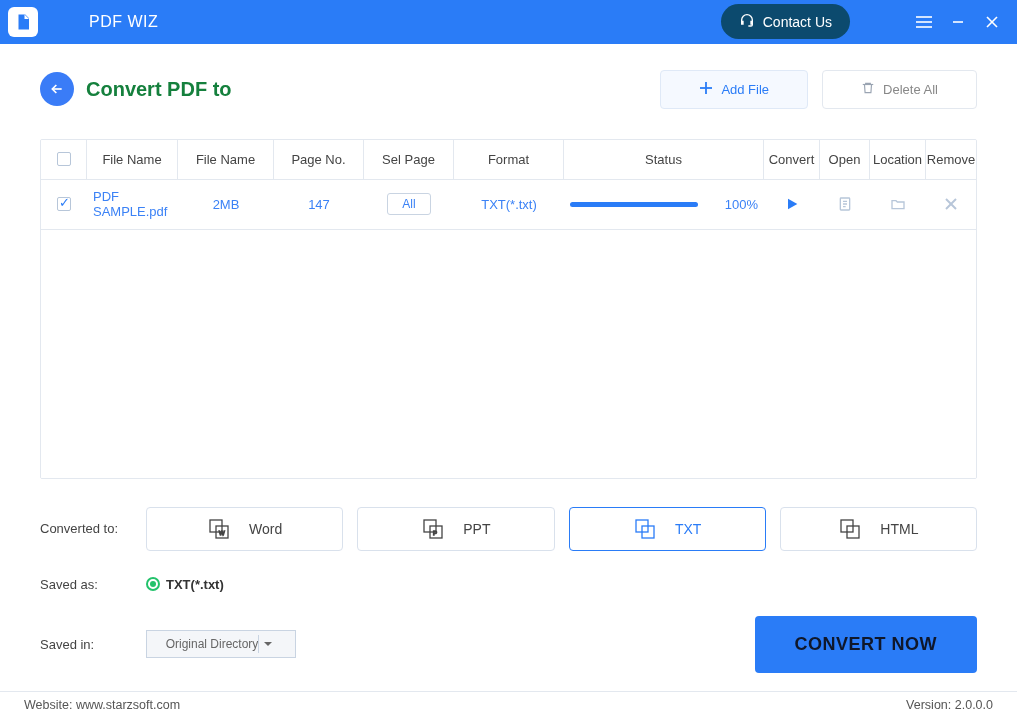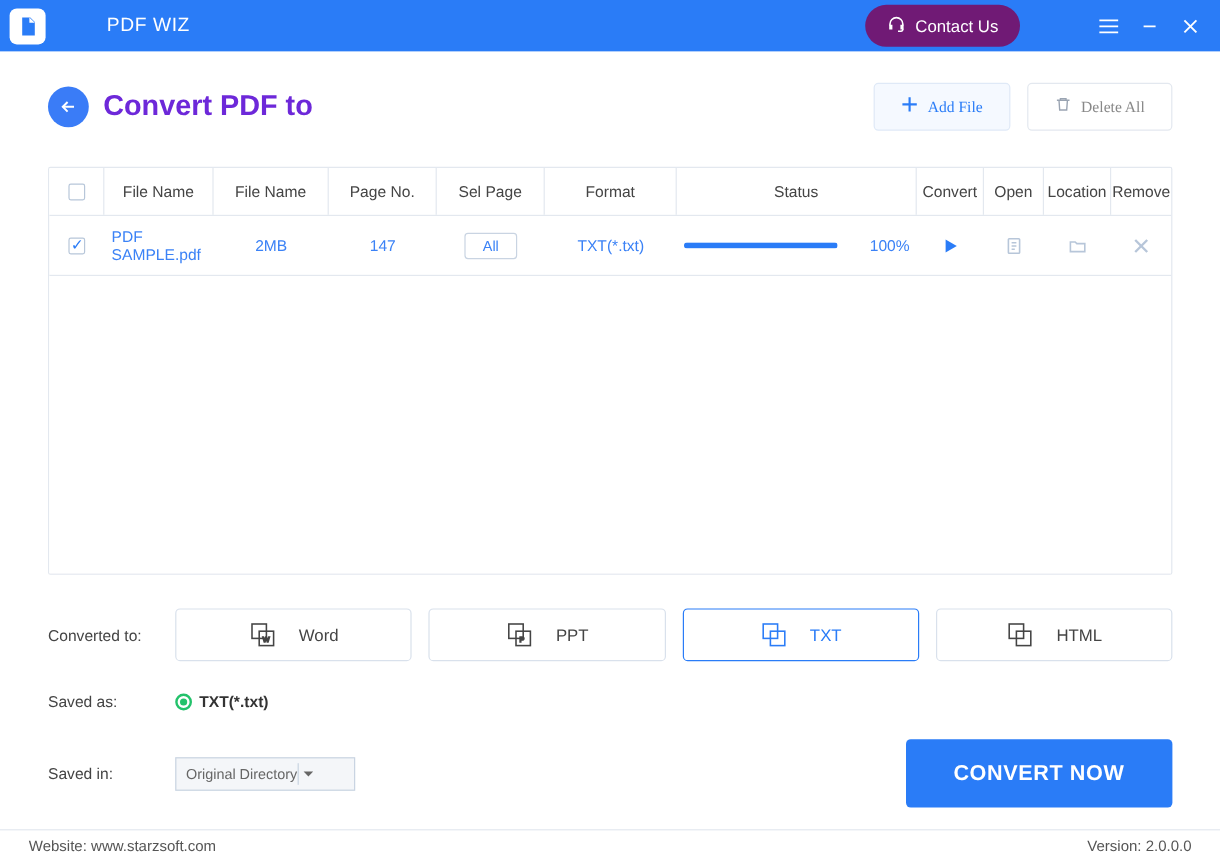--- a/index.html
+++ b/index.html
@@ -28,21 +28,21 @@
   .titlebar .logo {
     width: 30px; height: 30px;
     background: #fff;
     border-radius: 6px;
     display: flex; align-items:center; justify-content:center;
     margin-right: 12px;
   }
   .titlebar .appname { font-size: 16px; letter-spacing: .5px; font-weight:500; }
   .titlebar .spacer { flex: 1; }
   .contact-btn {
-    background: #701a75;
+    background: #0c4a6e;
     border-radius: 20px;
     padding: 8px 18px;
     display: flex; align-items: center; gap: 8px;
     font-size: 14px;
     cursor: pointer;
   }
   .win-controls { display: flex; align-items:center; gap: 0; margin-left: 18px; }
   .win-controls .ctl { width: 34px; height: 34px; display:flex; align-items:center; justify-content:center; cursor:pointer; }
 
   
@@ -59,31 +59,31 @@
     margin-bottom: 18px;
   }
   .back-btn {
     width: 34px; height: 34px;
     border-radius: 50%;
     background: #3a7cf7;
     display:flex; align-items:center; justify-content:center;
     cursor:pointer;
     margin-right: 12px;
   }
-  .page-title { font-size: 24px; font-weight: 600; color:#6d28d9; }
+  .page-title { font-size: 20px; font-weight: 600; color:#15803d; }
   .headrow .spacer { flex:1; }
   .btn-outline {
-    padding: 10px 22px;
+    padding: 10px 38px;
     border: 1px solid #e3e8ef;
     border-radius: 4px;
     background:#fff;
     color: #888;
     font-size: 13px;
     cursor: pointer;
-    display:flex; align-items:center; gap:8px;font-family:Liberation Serif, serif;
+    display:flex; align-items:center; gap:8px;
   }
   .btn-outline.blue { color:#2a7cf7; border-color:#dfe9f7; background:#f5f9ff; }
   .btn-outline + .btn-outline { margin-left: 14px; }
 
   
   .tablewrap {
     border: 1px solid #e3e8ef;
     border-radius: 2px;
     flex: 0 0 340px;
     display:flex; flex-direction:column;
@@ -137,27 +137,27 @@
   .radio-row .label{ width:90px; color:#444;}
   .radio{ width:14px; height:14px; border:2px solid #23c26b; border-radius:50%; display:inline-block; position:relative; margin-right:6px;}
   .radio::after{ content:""; position:absolute; top:2px; left:2px; width:6px; height:6px; background:#23c26b; border-radius:50%;}
   .radio-label{ font-size:13px; font-weight:600; color:#333;}
 
   .savein-row{ display:flex; align-items:center; margin-top:24px; gap:16px;}
   .savein-row .label{ width:90px; color:#444;}
   .select{
     width:150px; height:28px;
     border:1px solid #c9d4e2; background:#f4f6f9;
-    display:flex; align-items:center; justify-content:flex-start;
+    display:flex; align-items:center; justify-content:center;
     padding:0 8px; font-size:12px; color:#666; cursor:pointer;
   }
   .select .caret-box{ width:18px; height:18px; border-left:1px solid #c9d4e2; display:flex; align-items:center; justify-content:center;}
 
   .convert-now{
-    background:#2a7cf7; color:#ffffff;
+    background:#2a7cf7; color:#0f172a;
     font-size:18px; font-weight:600;
     padding:18px 40px;
     border-radius:4px;
     cursor:pointer;
     letter-spacing:.5px;
   }
   .savein-row .spacer{flex:1;}
 
   
   .footer{

